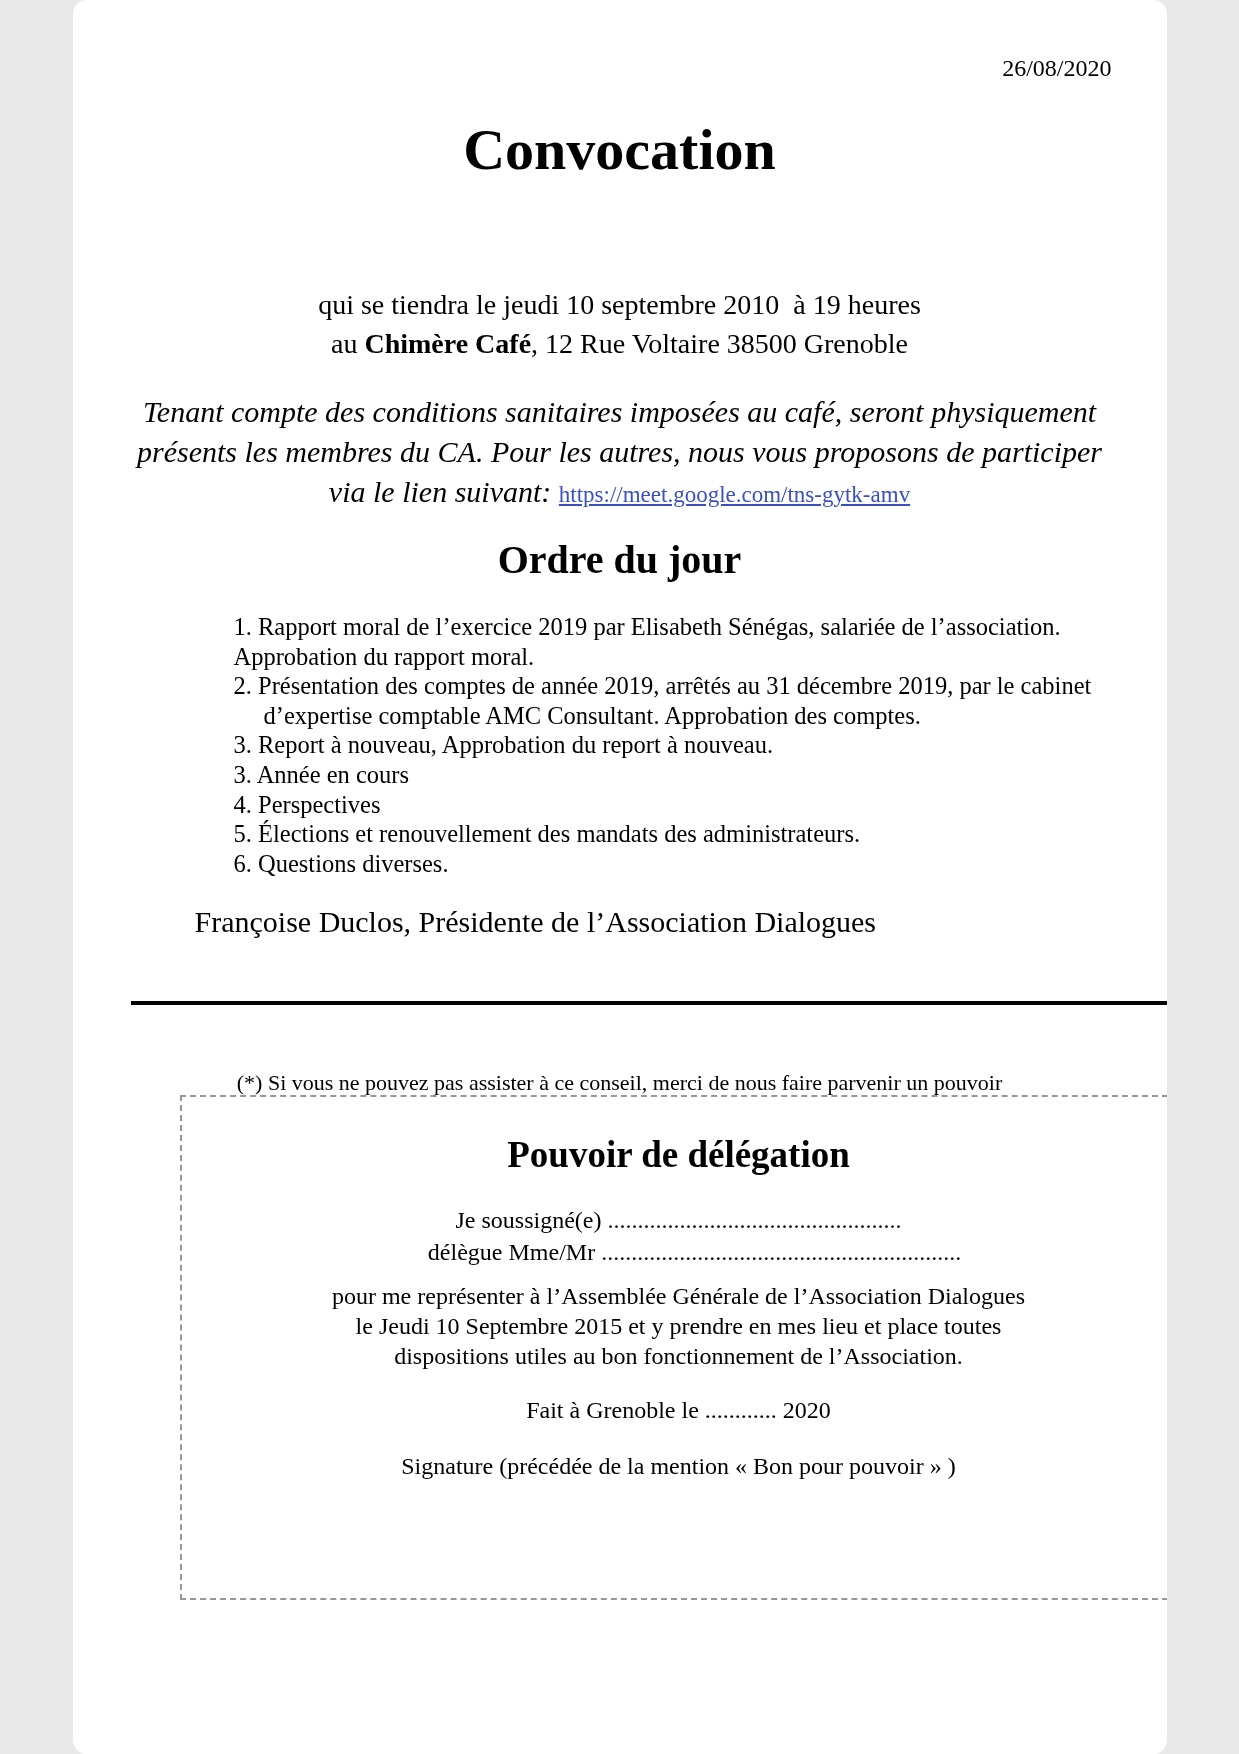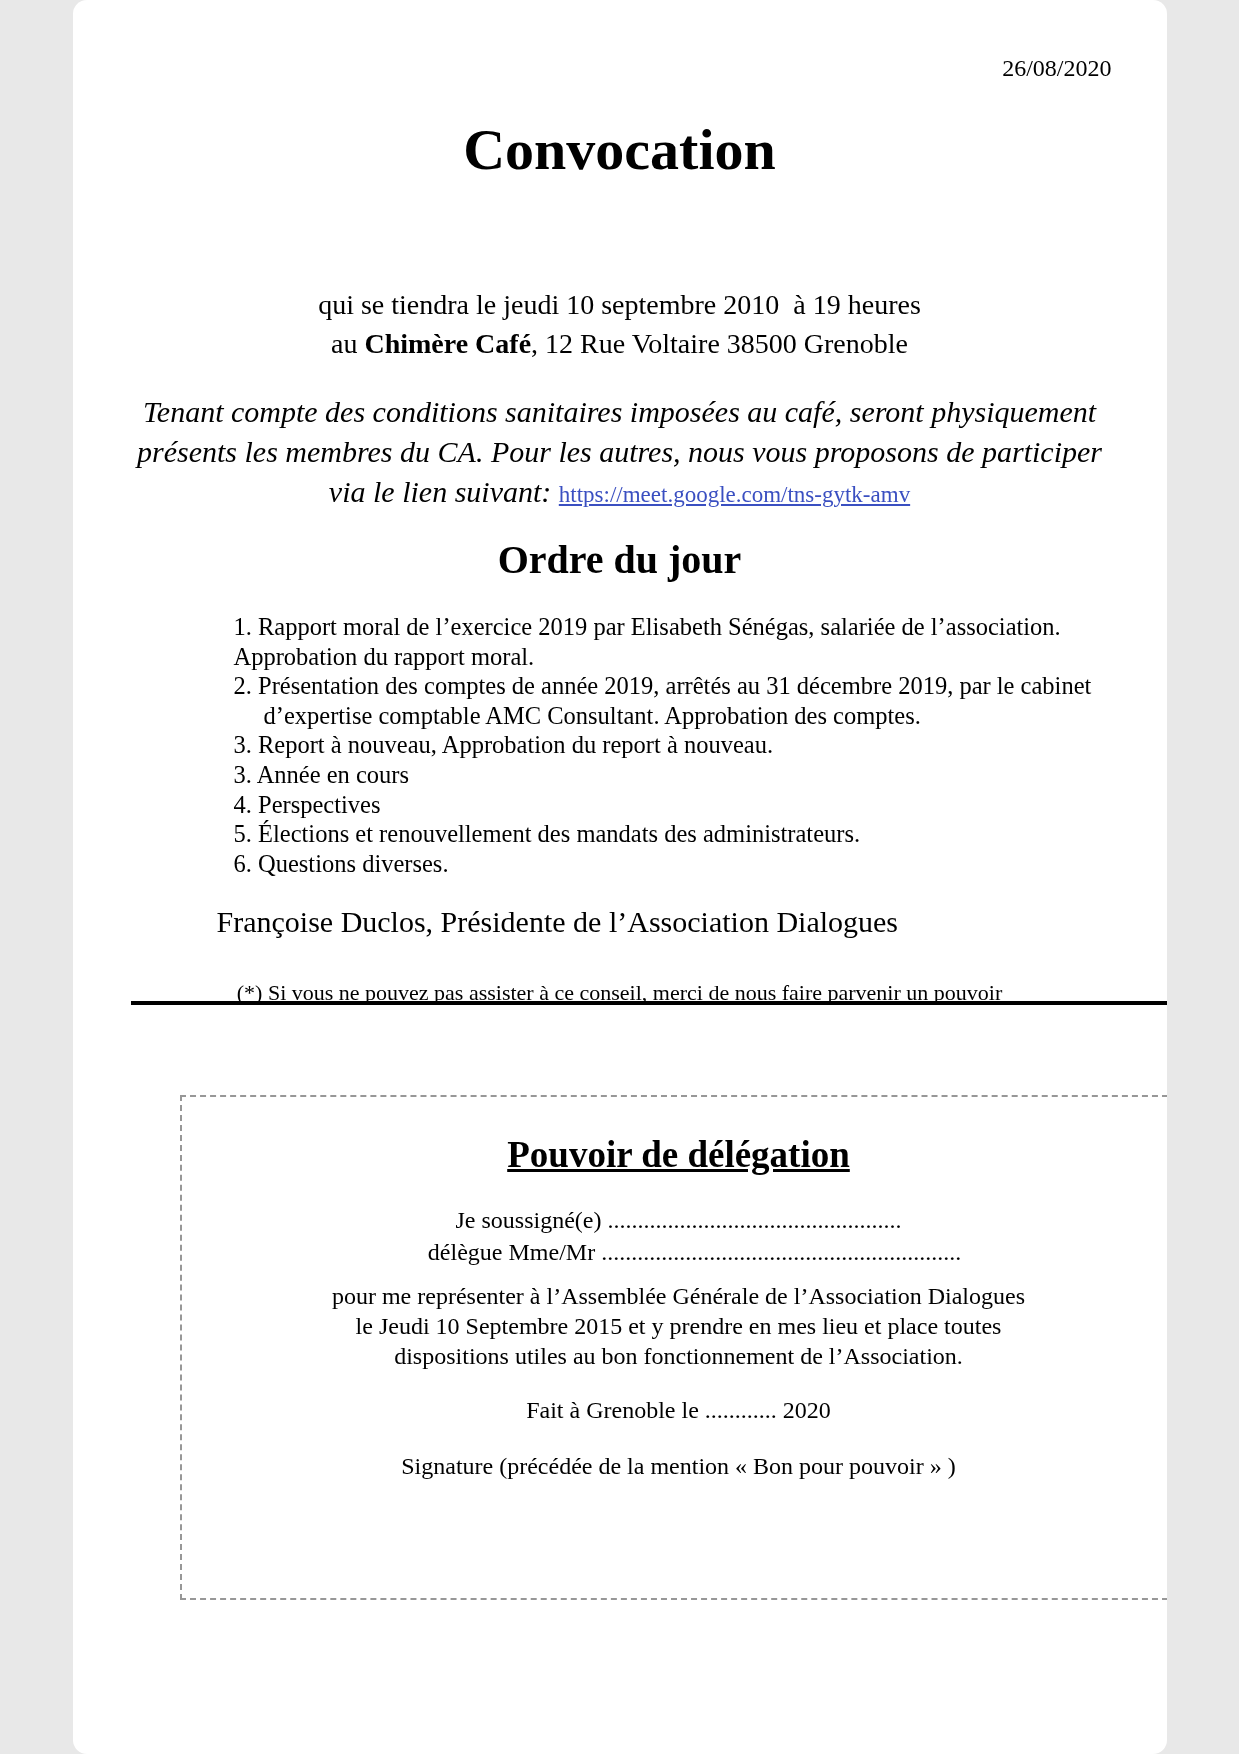--- a/index.html
+++ b/index.html
@@ -25,33 +25,33 @@
     font-style: normal;
     font-size: 23px;
     color: var(--link-color, #3a4fc1);
     text-decoration: underline;
     cursor: pointer;
   }
   .agenda-title { top: 536px; font-size: 40px; font-weight: bold; }
   .agenda     { position: absolute; top: 612px; left: 133px; width: 1030px;
                 font-size: 24.5px; line-height: 29.6px; text-align: left; margin-left: 28px; }
   .agenda .indent { padding-left: 30px; }
-  .president  { position: absolute; top: 905px; left: 144px; font-size: 30px; }
+  .president  { position: absolute; top: 905px; left: 122px; font-size: 30px; }
   .rule       { position: absolute; top: 1001px; left: 58px; width: 1124px; height: 4px;
                 background: #000; }
-  .footnote   { top: 980px; font-size: 22px; }
+  .footnote   { top: 1070px; font-size: 22px; }
 
   .pouvoir-box {
     position: absolute; top: 1095px; left: 107px;
     width: 998px; height: 505px;
     border: 2px dashed #979797;
     box-sizing: border-box;
   }
   .pouvoir-box .abs { position: absolute; }
-  .box-title  { top: 36px;  font-size: 37px; font-weight: bold; text-decoration: underline; }
+  .box-title  { top: 36px;  font-size: 37px; font-weight: bold; }
   .line-je    { top: 110px; font-size: 24px; }
   .line-del   { top: 142px; font-size: 24px; margin-left: 32px; }
   .box-para   { top: 184px; font-size: 24px; line-height: 30px; }
   .line-fait  { top: 300px; font-size: 24px; }
   .line-sign  { top: 356px; font-size: 24px; }
 </style>
 </head>
 <body>
 
 <div class="page">

